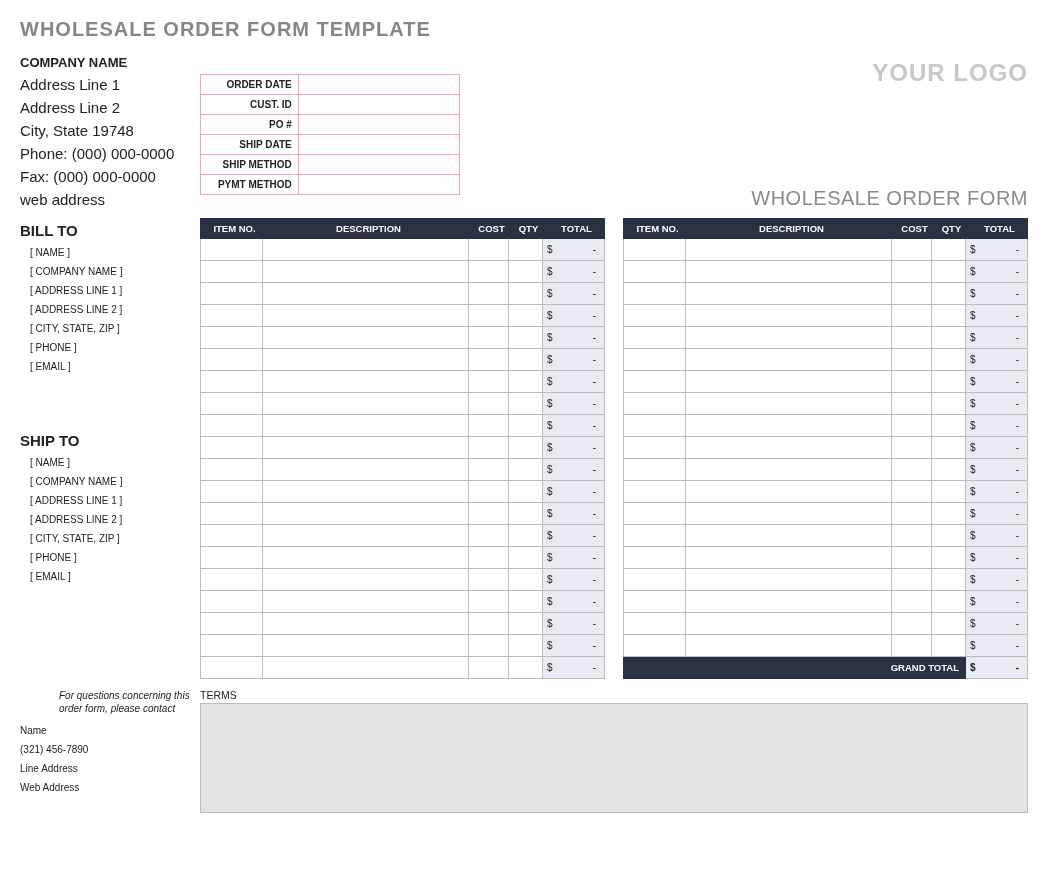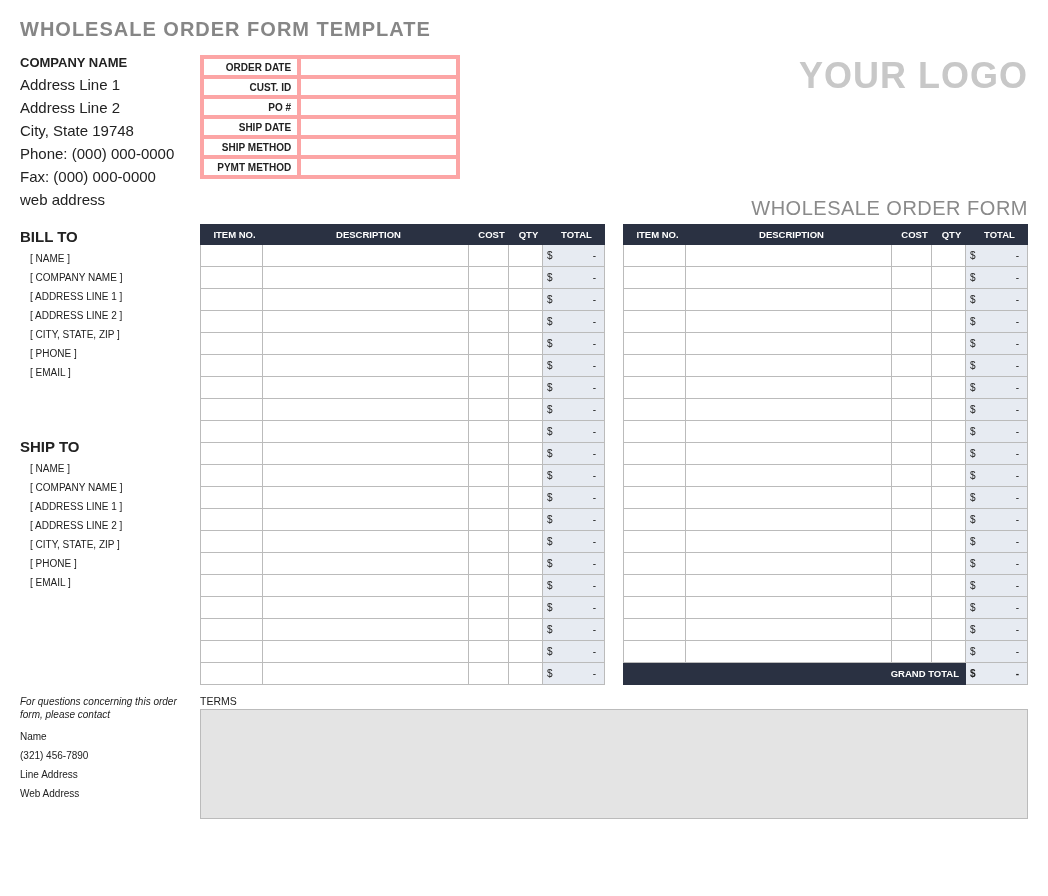--- a/index.html
+++ b/index.html
@@ -12,35 +12,35 @@
     background: #fff;
     width: 1048px;
   }
   .page-title {
     font-size: 20px;
     font-weight: bold;
     color: #868686;
     letter-spacing: 1px;
     margin-bottom: 14px;
   }
-  .top-row { display: flex; }
+  .top-row { display: flex; align-items: center; }
   .left-col { width: 180px; flex: 0 0 180px; }
   .mid-col { width: 280px; flex: 0 0 280px; }
   .right-col { flex: 1; }
 
   .company-name { font-size: 13px; font-weight: bold; margin-bottom: 6px; }
   .addr-line { font-size: 15px; margin-bottom: 6px; color:#222; }
 
   .meta-table { border-collapse: collapse; width: 260px; }
-  .meta-table td { border: 4px solid #fca5a5; height: 20px; font-size: 10px; padding: 0 4px; }
+  .meta-table td { border: 1px solid #fca5a5; height: 20px; font-size: 10px; padding: 0 4px; }
   .meta-table td.label { width: 98px; text-align: right; font-weight: bold; padding-right:6px; }
   .meta-table td.value { width: 162px; background:#fff; }
 
   .logo-text {
-    font-size: 36px; font-weight: bold; color: #c8c8c8;
+    font-size: 24px; font-weight: bold; color: #c8c8c8;
     text-align: right; letter-spacing: 1px; margin-top: 0;
   }
   .form-type {
     font-size: 20px; color:#8a8a8a; text-align:right;
     margin-top: 100px; letter-spacing: 0.5px;
   }
 
   .main-row { display:flex; margin-top: 4px; }
   .side-col { width: 180px; flex:0 0 180px; padding-right:10px; }
   .tables-col { flex:1; display:flex; gap:18px; }
@@ -70,21 +70,21 @@
     background:#2a3142; color:#fff; font-weight:bold; text-align:right;
     font-size:9.5px; padding-right:6px; border:1px solid #2a3142;padding-left:32px;
   }
   .grand-row td.gt-val {
     background:#d6dae1; font-weight:bold; position:relative;
   }
 
   .bottom-row { display:flex; margin-top:10px; }
   .contact-col { width:180px; flex:0 0 180px; padding-right:10px; }
   .terms-col { flex:1; }
-  .qnote { font-style:italic; font-size:10px; margin-bottom:10px; line-height:1.3; }
+  .qnote { font-style:italic; font-size:10px; margin-bottom:10px; line-height:1.3;margin-left:39px; }
   .contact-line { font-size:10px; margin-bottom:8px; }
   .terms-label { font-size:10.5px; margin-bottom:2px; }
   .terms-box {
     width:100%; height:110px; background:#e4e4e4; border:1px solid #bbb;
   }
 </style>
 </head>
 <body>
 
 <div class="page-title">WHOLESALE ORDER FORM TEMPLATE</div>

